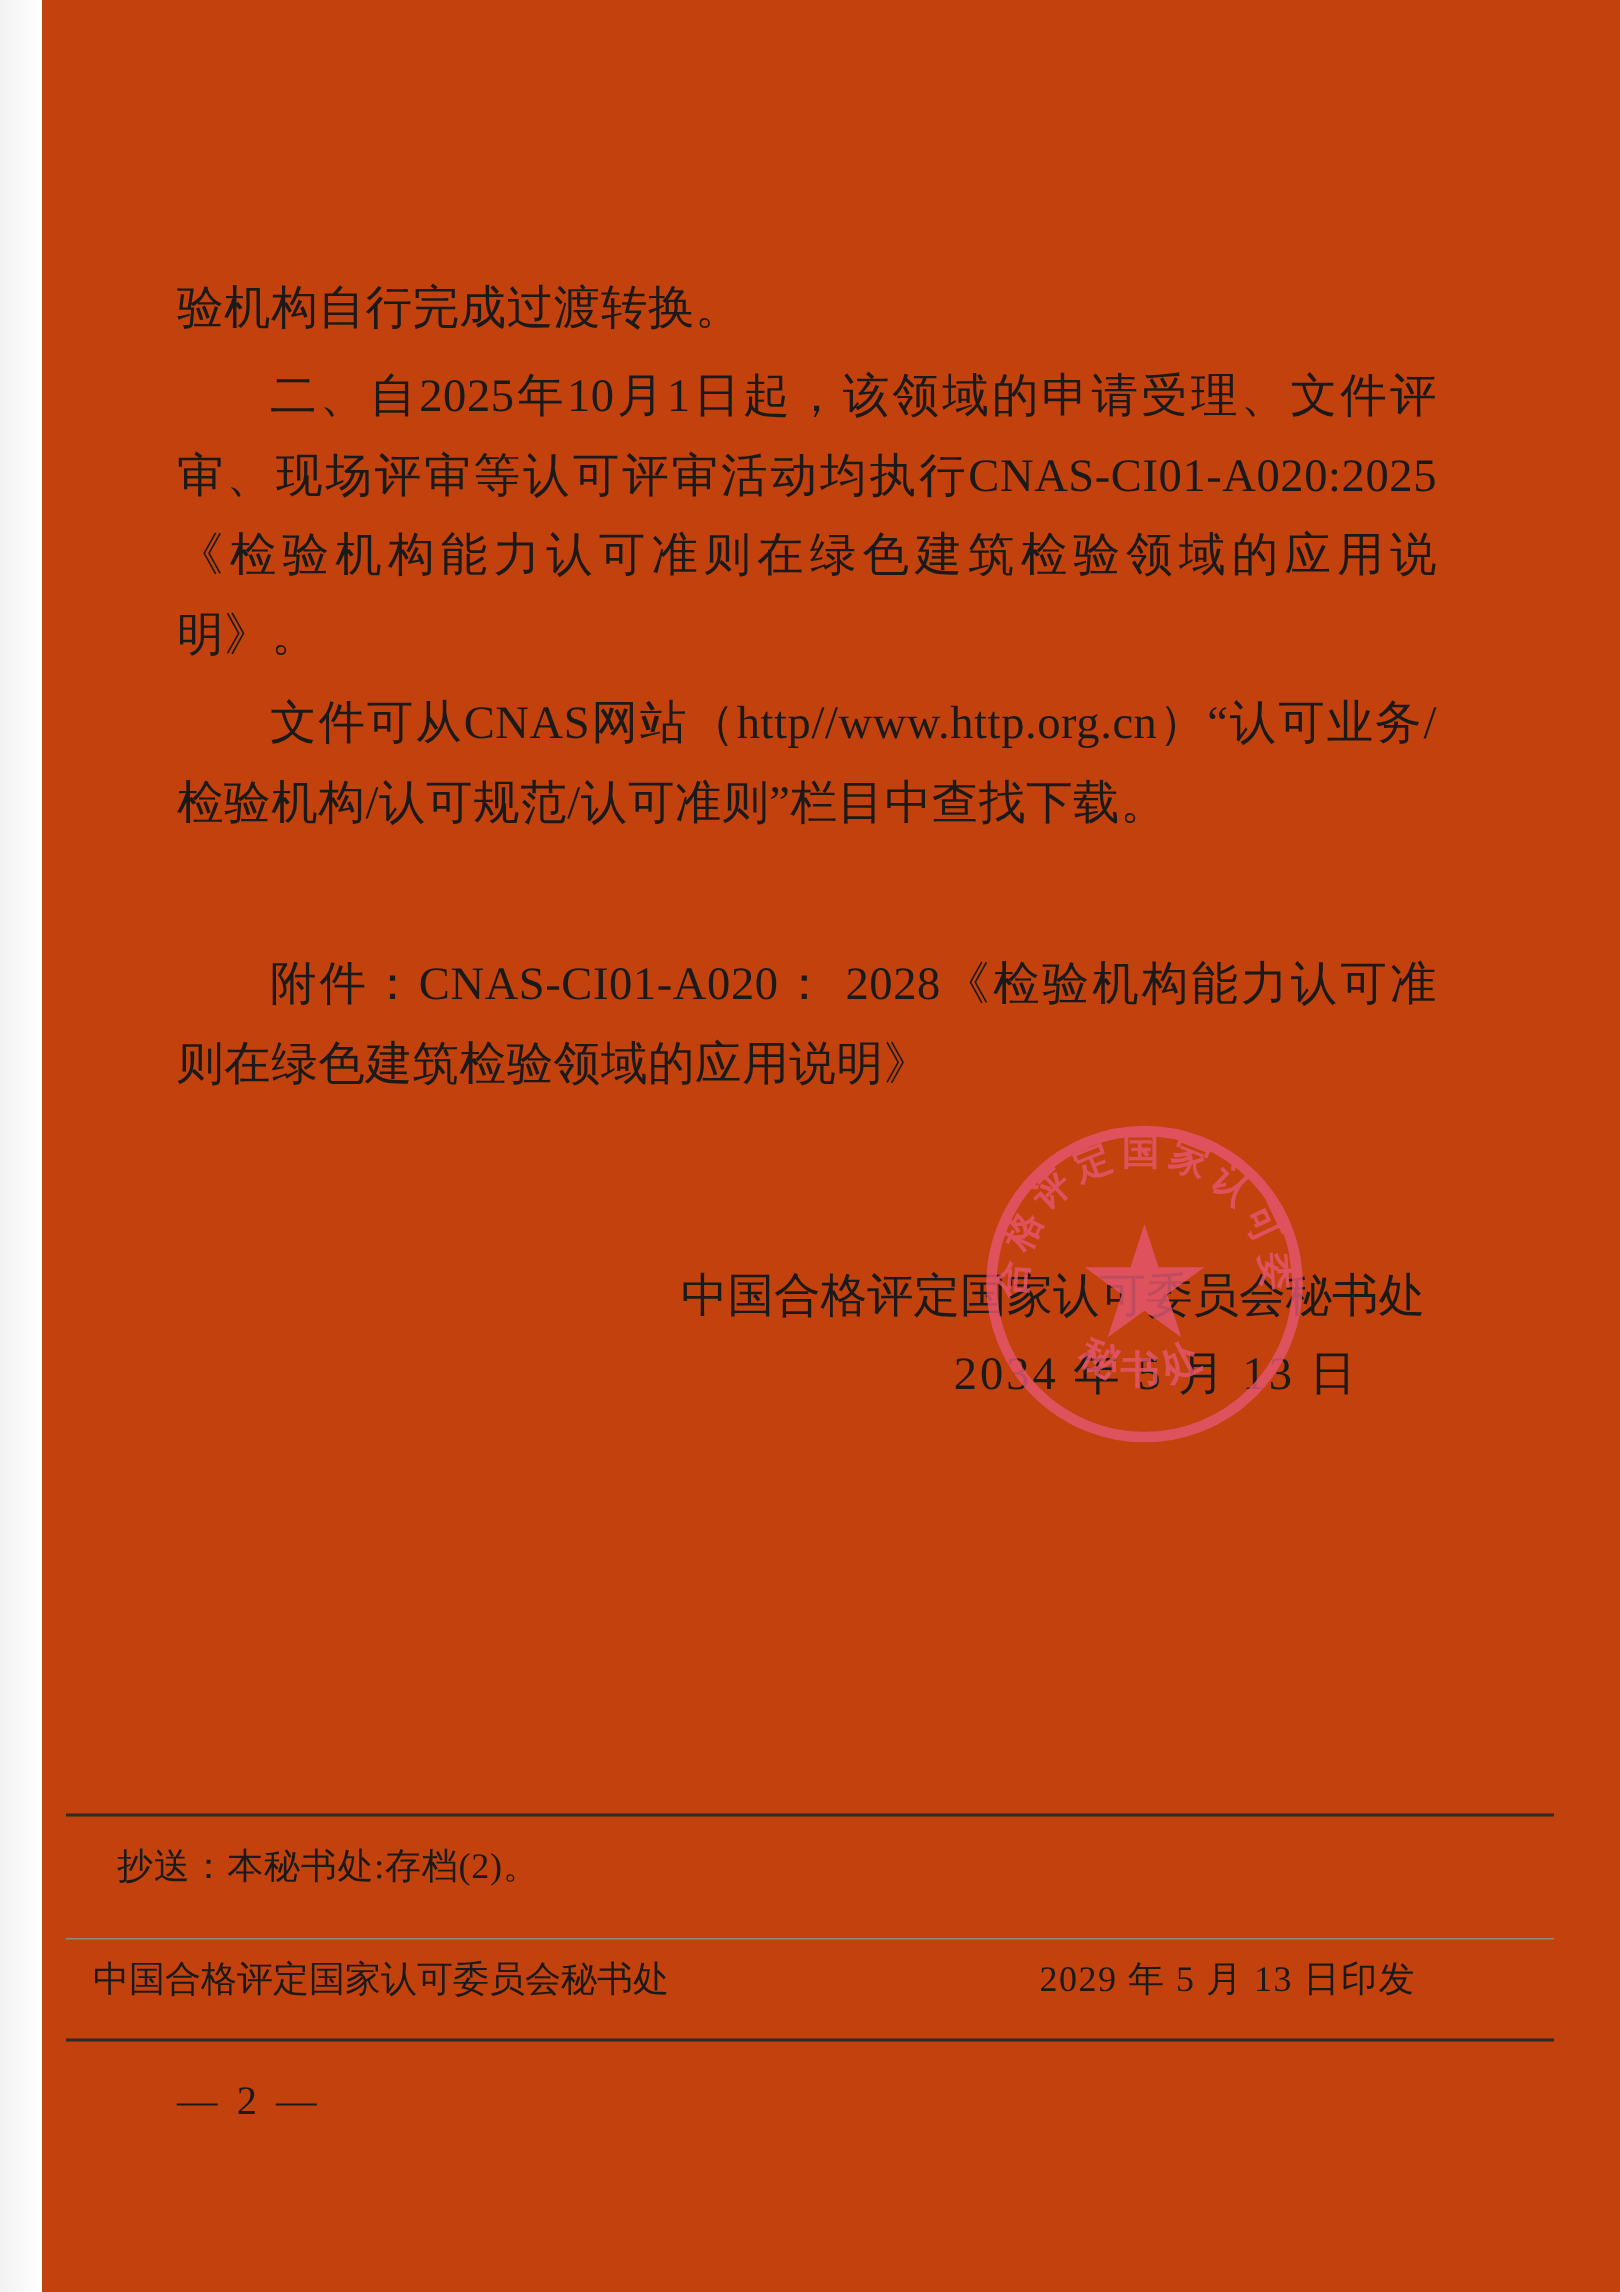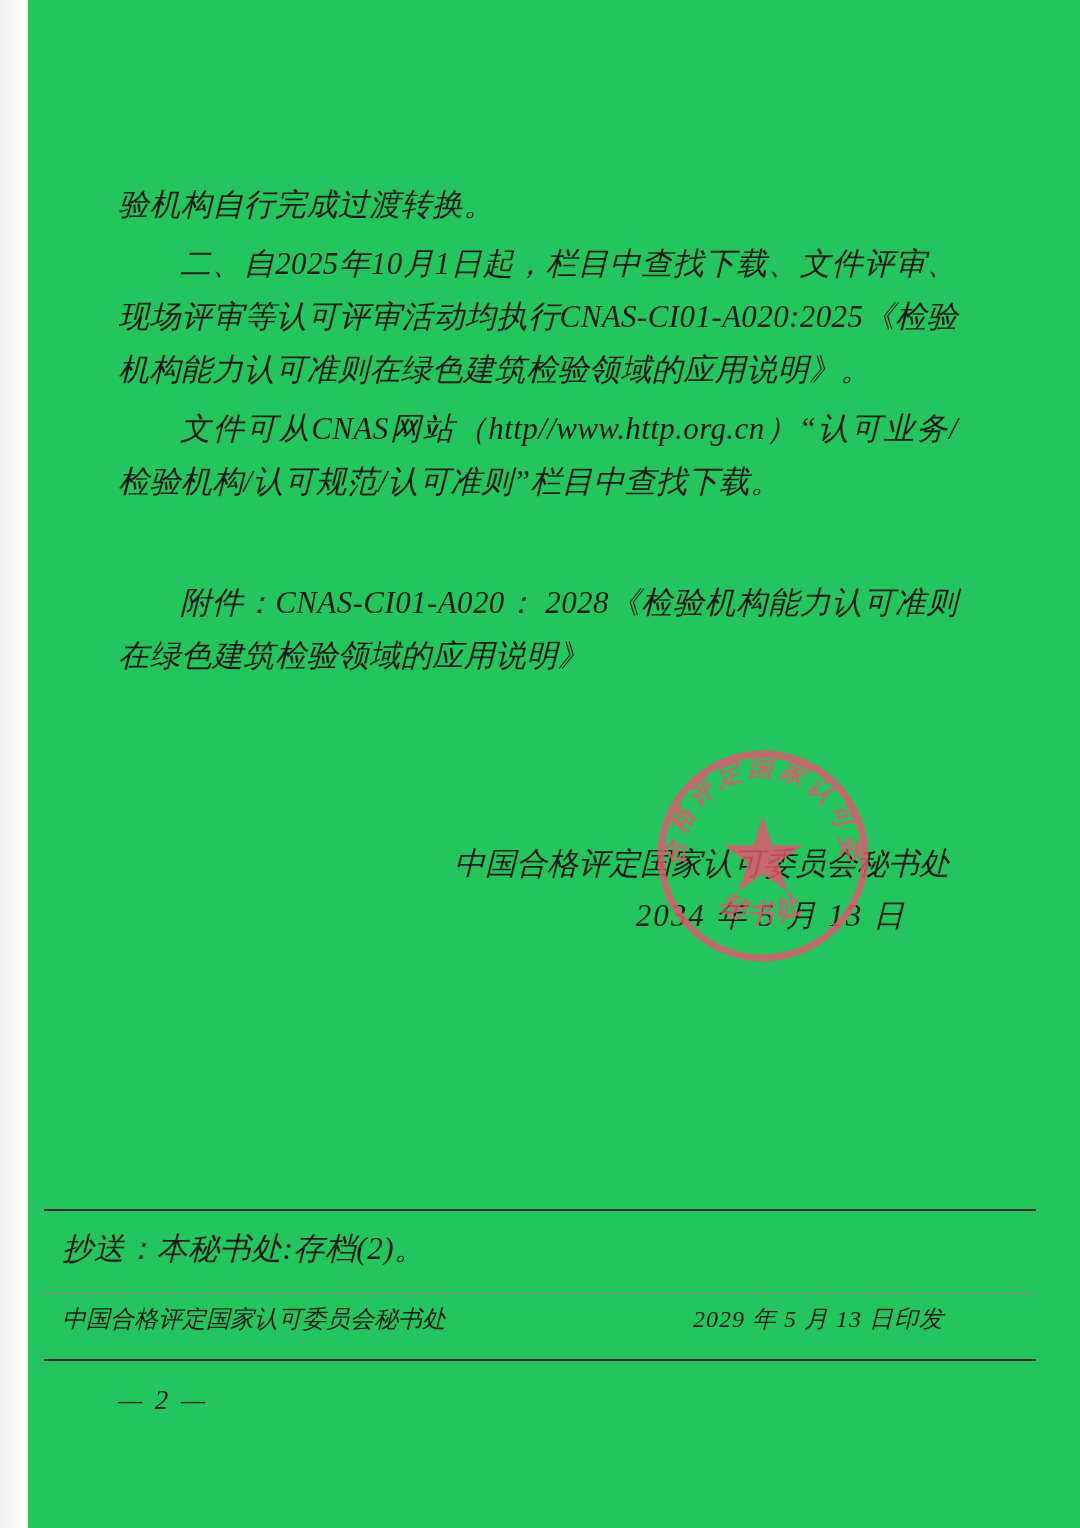--- a/index.html
+++ b/index.html
@@ -11,22 +11,21 @@
     width: 1080px;
     height: 1528px;
     position: relative;
     font-family: "Liberation Serif", serif;
     color: #1a1a1a;
     overflow: hidden;
   }
   .page {
     position: absolute;
     inset: 0;
-    background: #22c55e;
-    font-style: italic;
+    background: #c2410c;
   }
   
   .page::before {
     content: "";
     position: absolute;
     left: 0; top: 0; bottom: 0;
     width: 28px;
     background: linear-gradient(to right, #f2f2f2, #ffffff);
     pointer-events: none;
   }
@@ -85,23 +84,23 @@
     height: 2px;
     background: #2b2b2b;
   }
   .rule.thin { height: 1px; background: #8a8a8a; }
   .rule-1 { top: 1209px; }
   .rule-2 { top: 1292px; }
   .rule-3 { top: 1359px; }
 
   .footer-cc {
     position: absolute;
-    left: 62px;
+    left: 78px;
     top: 1228px;
-    font-size: 31px;
+    font-size: 24px;
     letter-spacing: 0.5px;
   }
   .footer-row {
     position: absolute;
     left: 62px;
     top: 1303px;
     width: 950px;
     font-size: 24px;
     display: flex;
     justify-content: space-between;
@@ -116,21 +115,21 @@
     letter-spacing: 3px;
   }
 </style>
 </head>
 <body>
 
 <div class="page">
 
   <div class="body-area">
     <p class="para">验机构自行完成过渡转换。</p>
-    <p class="para indent">二、自2025年10月1日起，栏目中查找下载、文件评审、现场评审等认可评审活动均执行CNAS-CI01-A020:2025《检验机构能力认可准则在绿色建筑检验领域的应用说明》。</p>
+    <p class="para indent">二、自2025年10月1日起，该领域的申请受理、文件评审、现场评审等认可评审活动均执行CNAS-CI01-A020:2025《检验机构能力认可准则在绿色建筑检验领域的应用说明》。</p>
     <p class="para indent">文件可从CNAS网站（http//www.http.org.cn）“认可业务/检验机构/认可规范/认可准则”栏目中查找下载。</p>
     <div class="gap-md"></div>
     <p class="para indent">附件：CNAS-CI01-A020： 2028《检验机构能力认可准则在绿色建筑检验领域的应用说明》</p>
   </div>
 
   <div class="sign-block">
     <div class="sign-org">中国合格评定国家认可委员会秘书处</div>
     <div class="sign-date">2034 年 5 月 13 日</div>
   </div>
 

